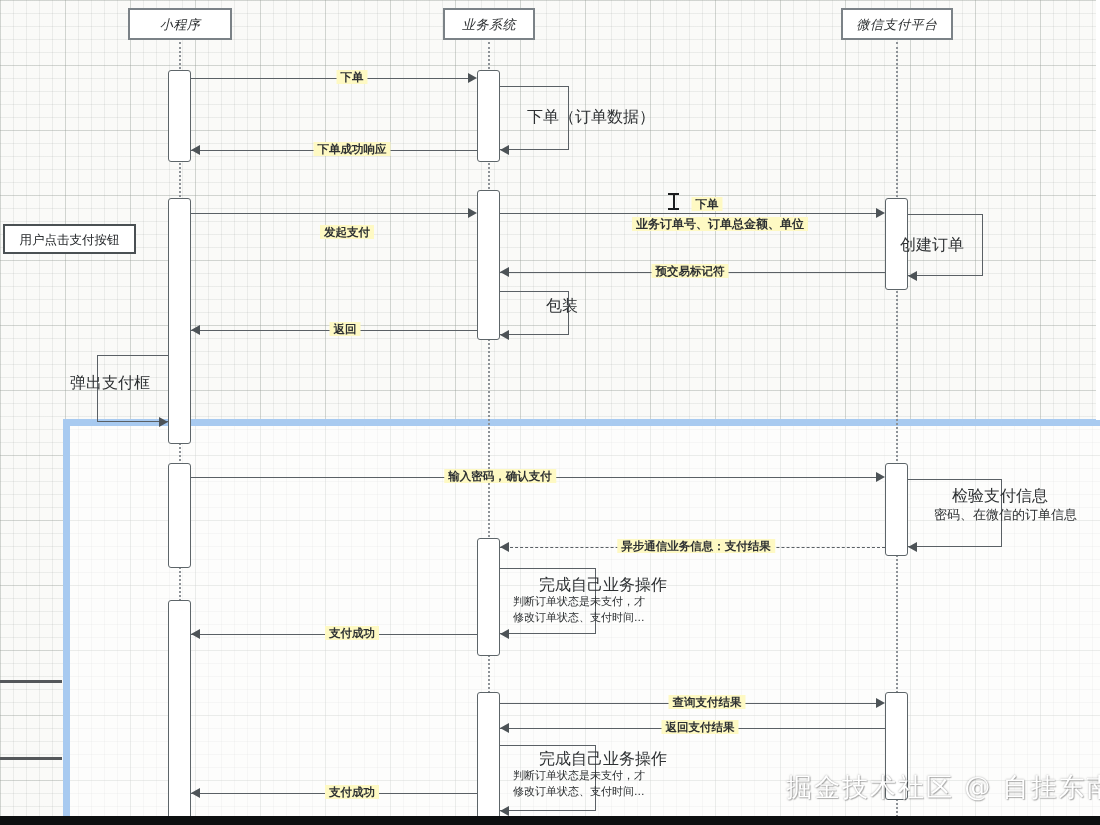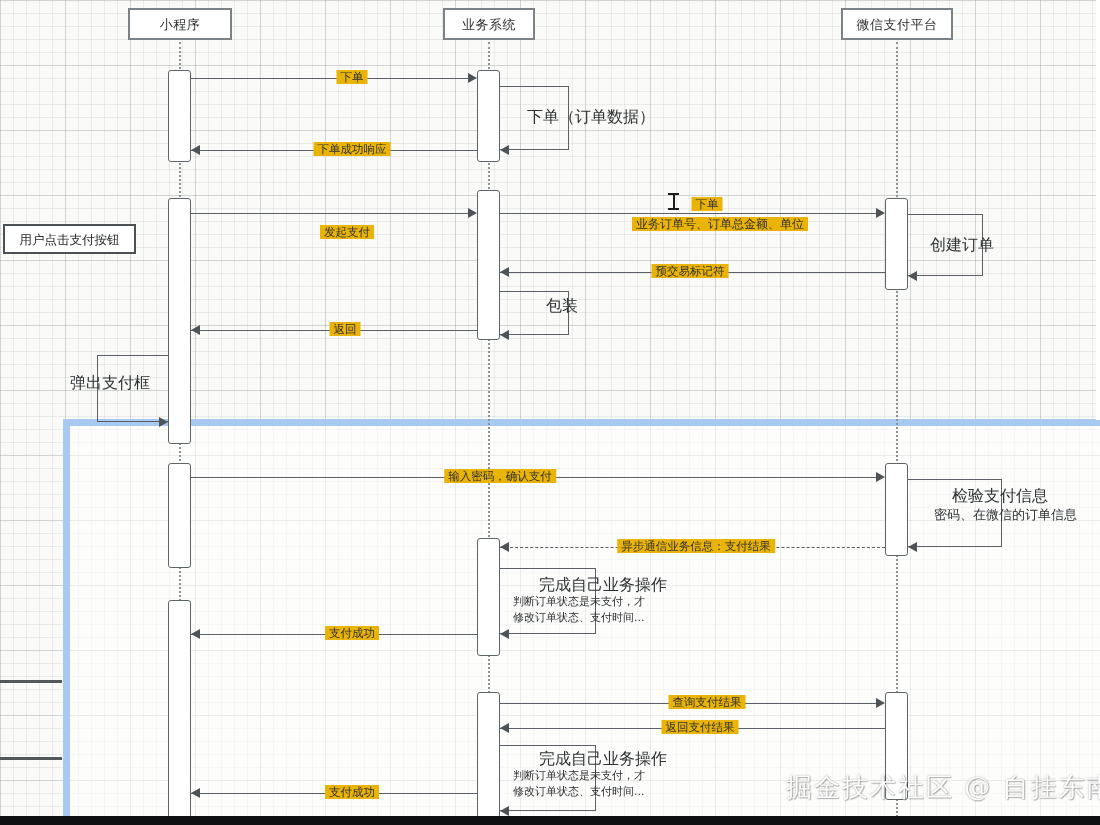--- a/index.html
+++ b/index.html
@@ -46,20 +46,21 @@
     position: absolute;
     border: 2px solid #7b8287;
     background: #ffffff;
     color: #2c2f31;
     font-size: 13px;
     text-align: center;
     line-height: 30px;
     height: 32px;
     box-sizing: border-box;
     letter-spacing: .5px;
+    font-style: italic;
   }
   .lifeline {
     position: absolute;
     width: 0;
     border-left: 2px dotted #8d9297;
   }
   .activation {
     position: absolute;
     background: #ffffff;
     border: 1.6px solid #5d6569;
@@ -80,25 +81,26 @@
     border-top: 5px solid transparent;
     border-bottom: 5px solid transparent;
   }
   .arrow-r { border-left: 9px solid #4d5357; }
   .arrow-l { border-right: 9px solid #4d5357; }
 
   .msg-label {
     position: absolute;
     font-size: 11.5px;
     color: #2e3133;
-    background: #eab308;
+    background: #fef9c3;
     padding: 0 4px;
     white-space: nowrap;
     transform: translate(-50%, -50%);
     line-height: 14px;
+    font-weight: bold;
   }
 
   
   .selfcall {
     position: absolute;
     border: 1.5px solid #5a6065;
     border-left: none;
     box-sizing: border-box;
     background: transparent;
   }
@@ -250,21 +252,21 @@
   <div class="msg" style="left:500px;top:213px;width:376px;"></div>
   <div class="arrow-r" style="left:876px;top:208px;"></div>
   <div class="caret" style="left:668px;top:193px;">
       <span></span>
     </div>
   <div class="msg-label" style="left:707px;top:204px;">下单</div>
   <div class="msg-label" style="left:720px;top:224px;font-size:12px;">业务订单号、订单总金额、单位</div>
 
   <div class="selfcall" style="left:908px;top:214px;width:75px;height:62px;"></div>
   <div class="arrow-l" style="left:908px;top:271px;"></div>
-  <div class="selfcall-label" style="left:930px;top:238px;">创建订单</div>
+  <div class="selfcall-label" style="left:900px;top:238px;">创建订单</div>
 
   <div class="msg" style="left:500px;top:272px;width:385px;"></div>
   <div class="arrow-l" style="left:500px;top:267px;"></div>
   <div class="msg-label" style="left:690px;top:271px;">预交易标记符</div>
 
   <div class="selfcall" style="left:500px;top:291px;width:69px;height:44px;"></div>
   <div class="arrow-l" style="left:500px;top:330px;"></div>
   <div class="selfcall-label" style="left:546px;top:299px;">包装</div>
 
   <div class="msg" style="left:191px;top:330px;width:286px;"></div>

